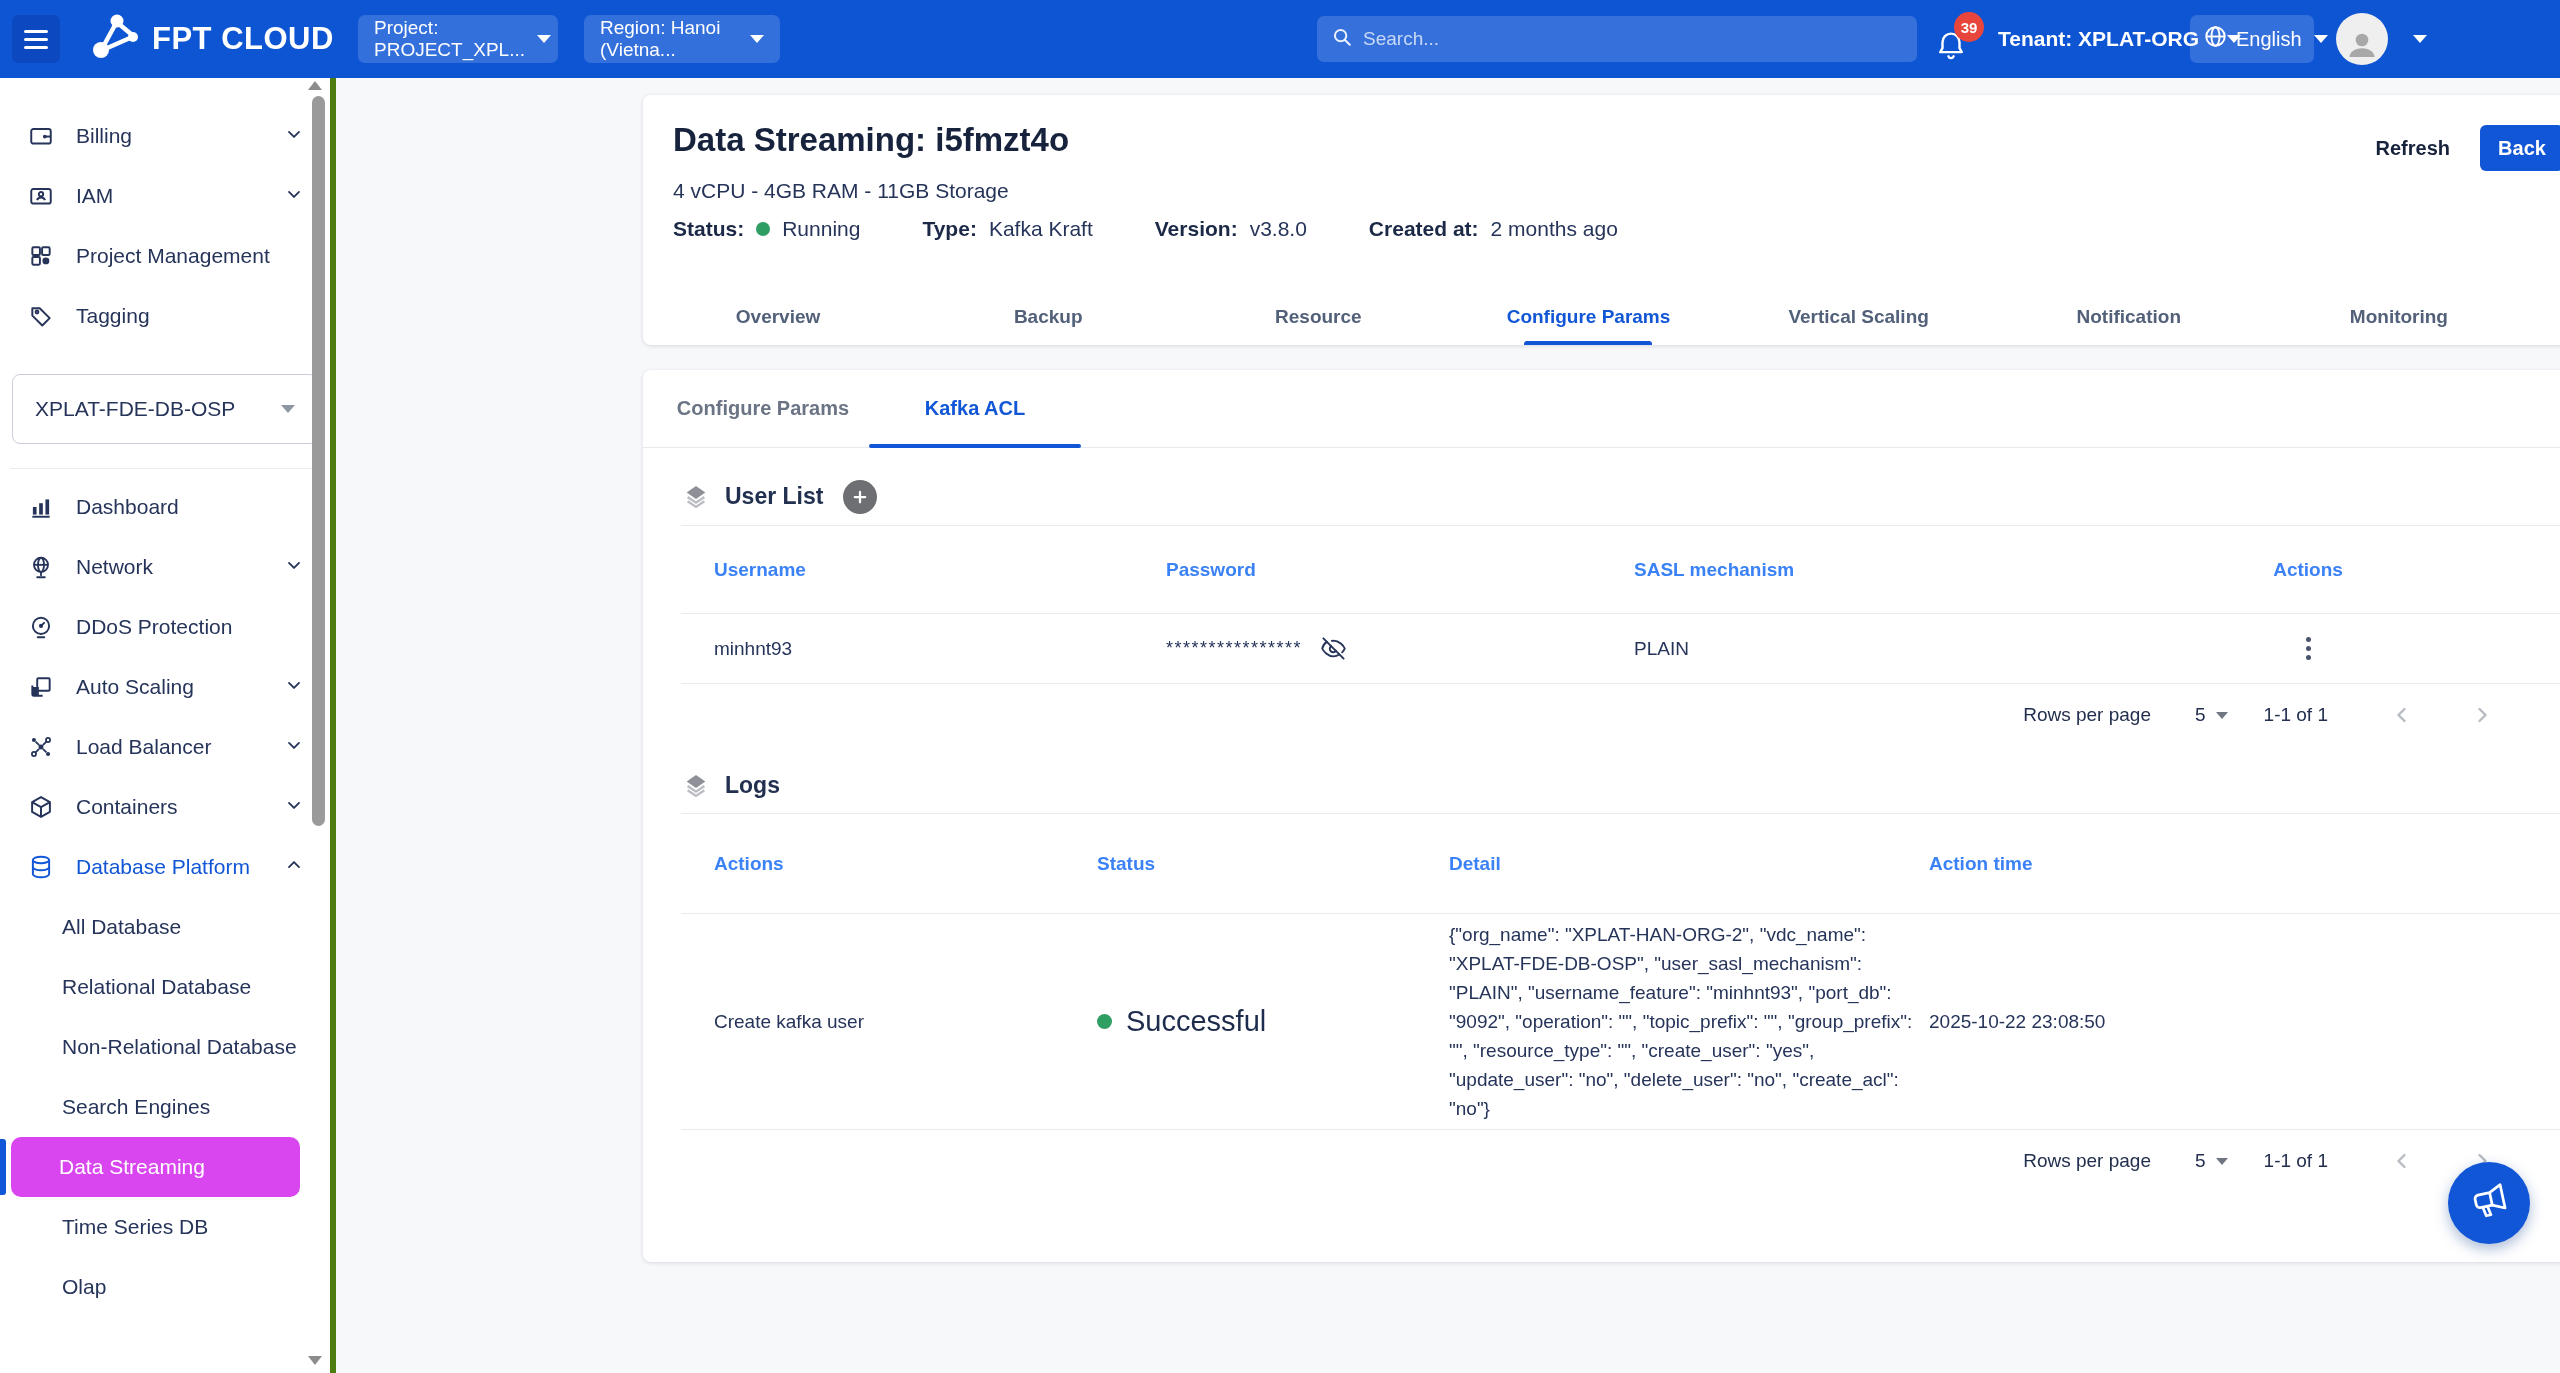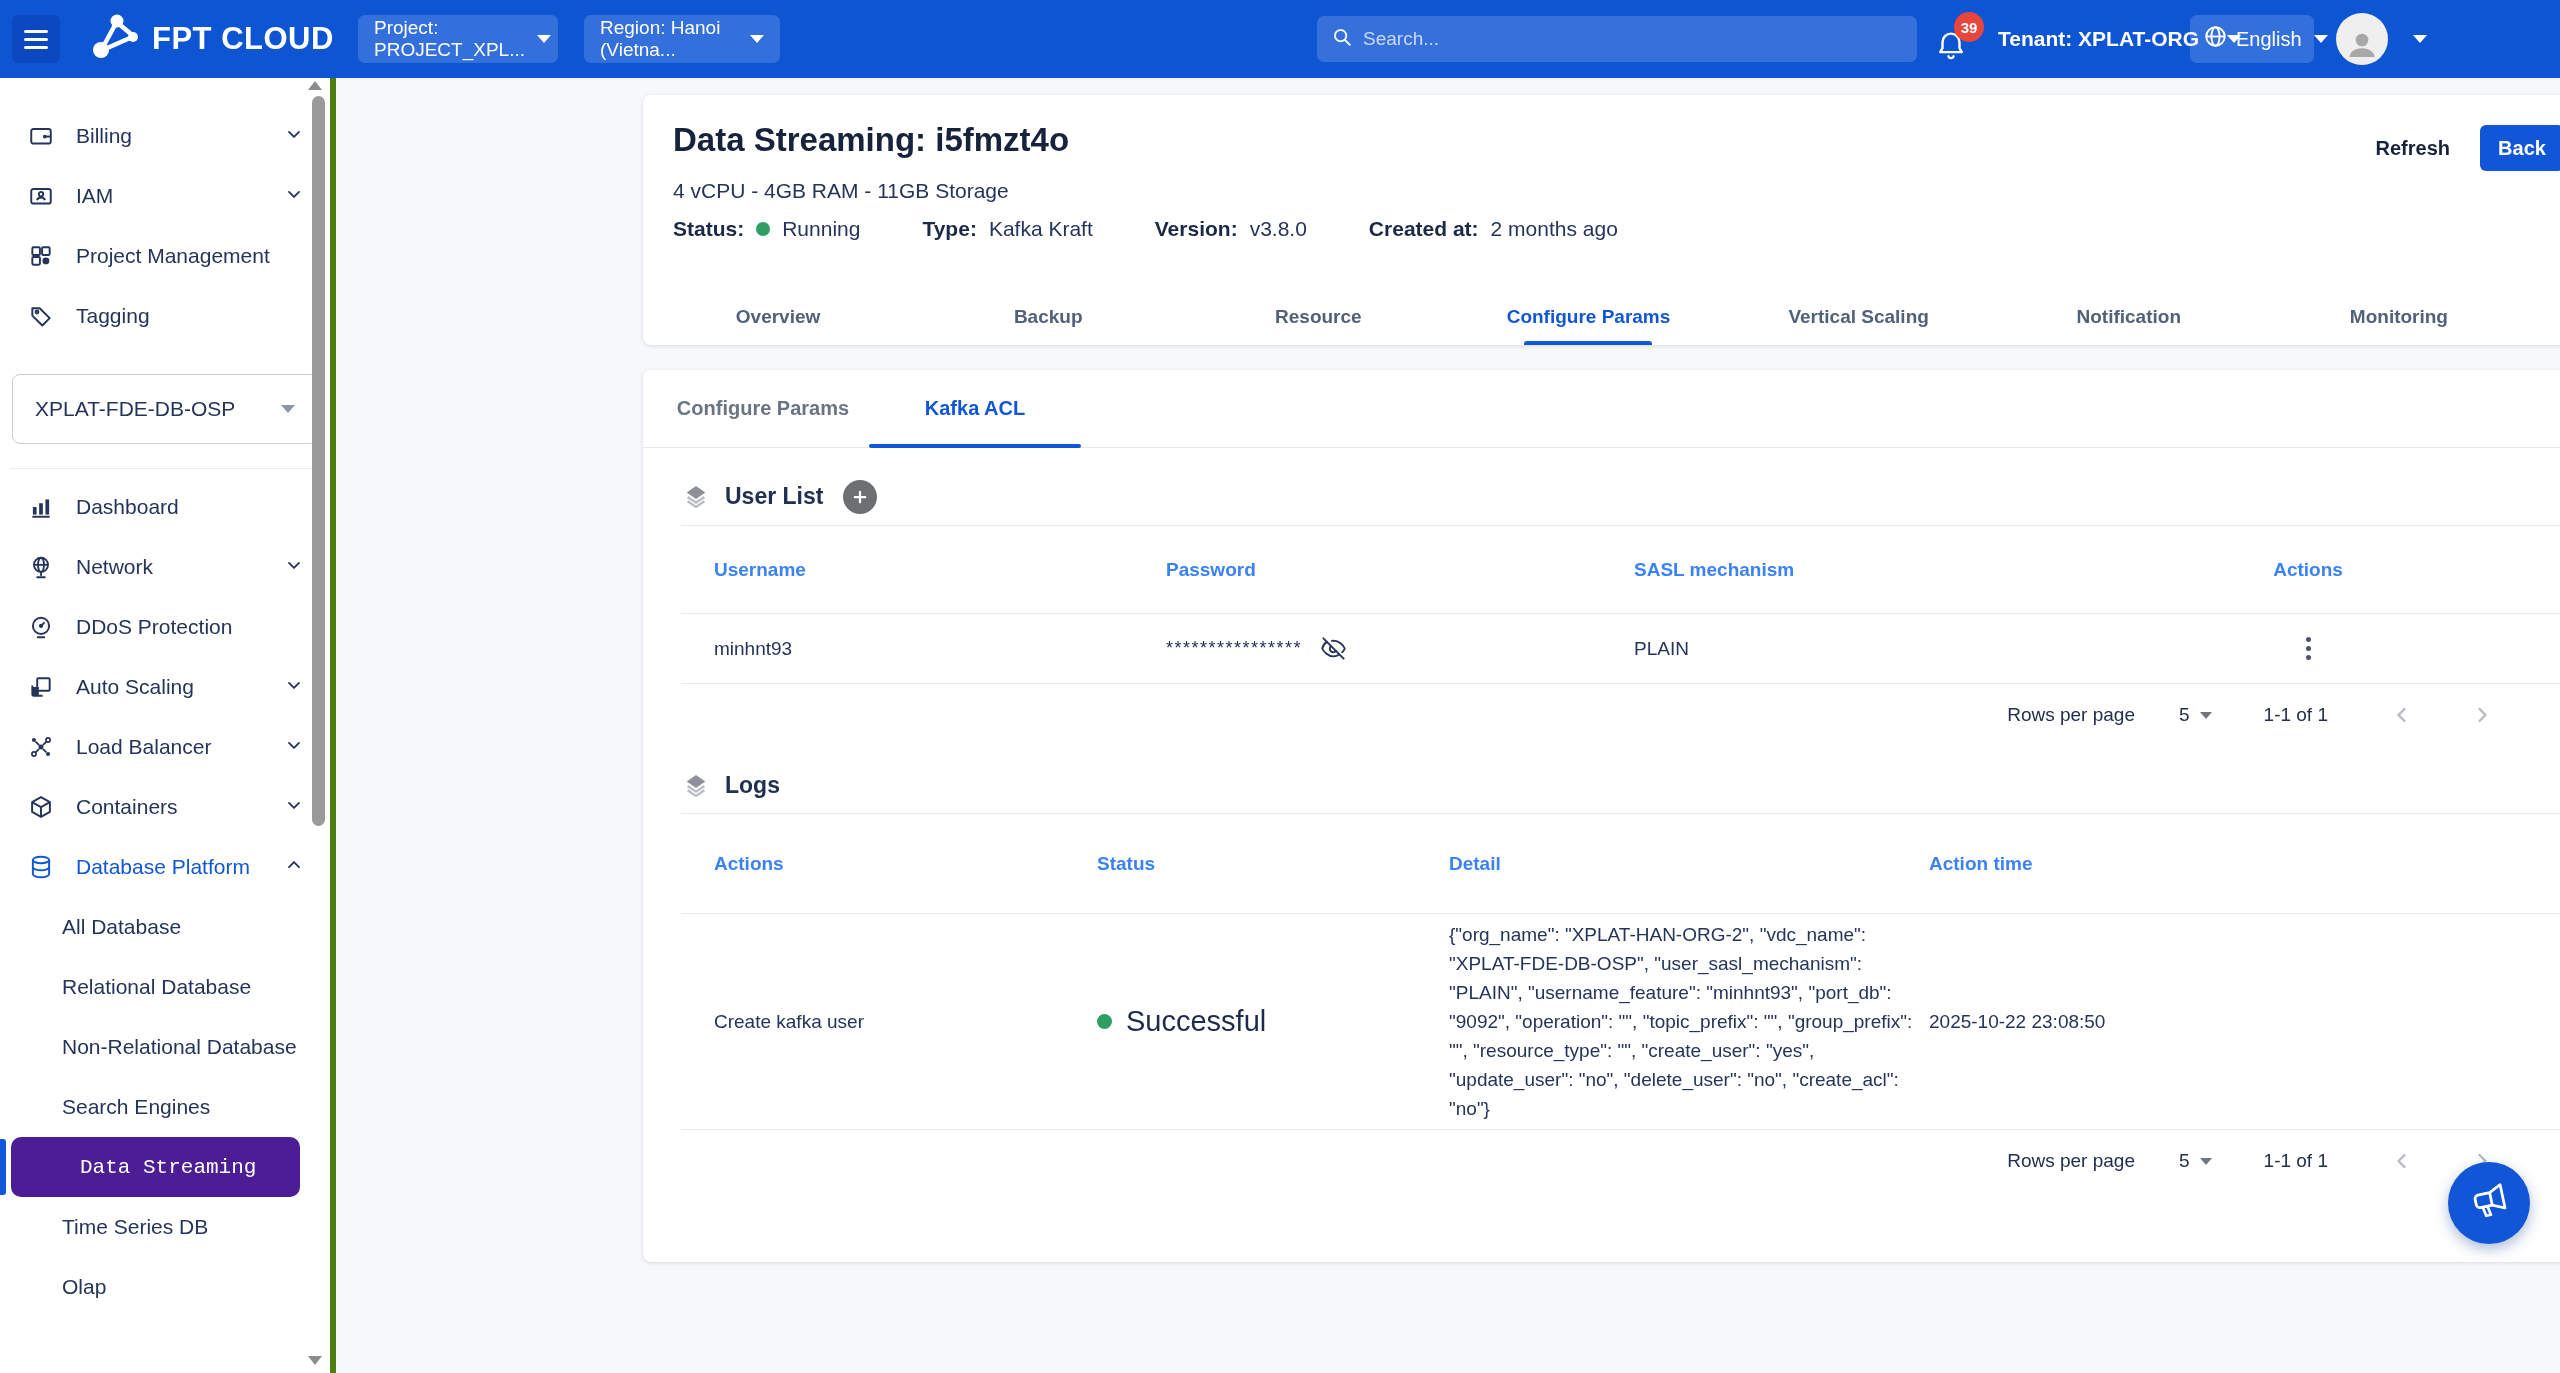--- a/index.html
+++ b/index.html
@@ -38,21 +38,21 @@
   .sb-item { height:60px; display:flex; align-items:center; padding:0 26px 0 28px; gap:22px; font-size:21px; color:#26345a; cursor:pointer; }
   .sb-item svg { flex:none; }
   .sb-chev { margin-left:auto; color:#26345a; }
   .vdc-select { margin:28px 12px 0 12px; height:70px; border:1px solid #c9ced8; border-radius:8px; display:flex;
     align-items:center; justify-content:space-between; padding:0 22px; font-size:21px; color:#26345a; cursor:pointer; }
   .caret-g { width:0; height:0; border-left:7px solid transparent; border-right:7px solid transparent; border-top:8px solid #8f96a3; }
   .sb-divider { margin:24px 10px 0 10px; border-top:1px solid #ececf0; }
   .sb-group2 { margin-top:8px; }
   .sb-item.blue { color:#1156d6; }
   .sb-sub { height:60px; display:flex; align-items:center; padding-left:62px; font-size:21px; color:#26345a; cursor:pointer; }
-  .sb-sub.active { position:relative; background:#4c1d95; color:#fff; border-radius:10px; margin:0 30px 0 11px; padding-left:69px;font-family:Liberation Mono, monospace; }
+  .sb-sub.active { position:relative; background:#d946ef; color:#fff; border-radius:10px; margin:0 30px 0 11px; padding-left:48px; }
   .sb-sub.active::before { content:''; position:absolute; left:-11px; top:2px; bottom:2px; width:6px; background:#1156d6; border-radius:0 3px 3px 0; }
   .sb-thumb { position:absolute; right:5px; top:18px; width:13px; height:730px; background:#9a9a9a; border-radius:7px; }
   .sb-arrow-up { position:absolute; right:8px; top:3px; width:0; height:0; border-left:7px solid transparent; border-right:7px solid transparent; border-bottom:9px solid #8c8c8c; }
   .sb-arrow-dn { position:absolute; right:8px; bottom:8px; width:0; height:0; border-left:7px solid transparent; border-right:7px solid transparent; border-top:9px solid #8c8c8c; }
 
   
   .main { position:absolute; left:336px; top:78px; right:0; bottom:0; background:#f7f8fa; }
   .card { position:absolute; left:307px; width:1955px; background:#fff; border-radius:8px; box-shadow:0 1px 4px rgba(26,35,64,.14); }
   .card1 { top:17px; height:250px; }
   .card2 { top:292px; height:892px; }
@@ -100,21 +100,21 @@
   .kebab i { width:5px; height:5px; border-radius:50%; background:#49536b; display:block; }
   .status-cell { display:flex; align-items:center; gap:14px; padding-left:33px; }
   .status-cell .dot { width:15px; height:15px; }
   .status-text { font-size:29px; color:#1d2b4c; }
   .detail-text { width:472px; line-height:29px; }
 
   .pagination { height:62px; display:flex; align-items:center; justify-content:flex-end; font-size:19px; color:#222f4e; padding-right:66px; }
   .pg-label { }
   .pg-select { display:flex; align-items:center; gap:10px; margin-left:44px; cursor:pointer; }
   .pg-select .caret-g { border-top-color:#6f7682; border-left-width:6px; border-right-width:6px; border-top-width:7px; }
-  .pg-range { margin-left:52px; }
+  .pg-range { margin-left:36px; }
   .pg-btn { background:none; border:none; cursor:pointer; display:flex; margin-left:62px; color:#b7bbc2; }
   .pg-btn.next { margin-left:56px; }
 
   .fab { position:absolute; left:2448px; top:1162px; width:82px; height:82px; border-radius:50%; background:#1156d6;
     box-shadow:0 5px 14px rgba(13,60,140,.35); display:flex; align-items:center; justify-content:center; border:none; cursor:pointer; }
 
   .logs-head { margin-top:12px; height:56px; }
 </style>
 </head>
 <body>

